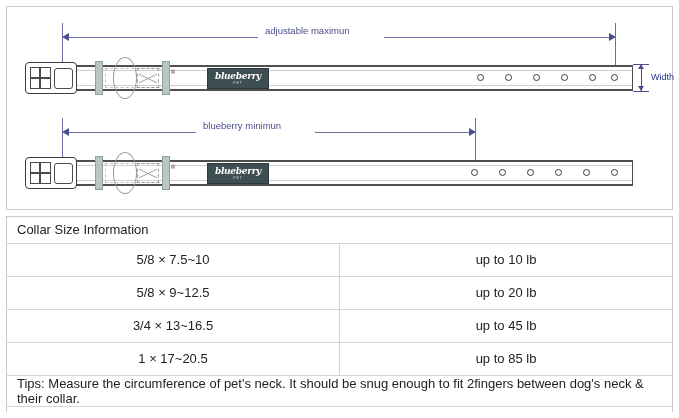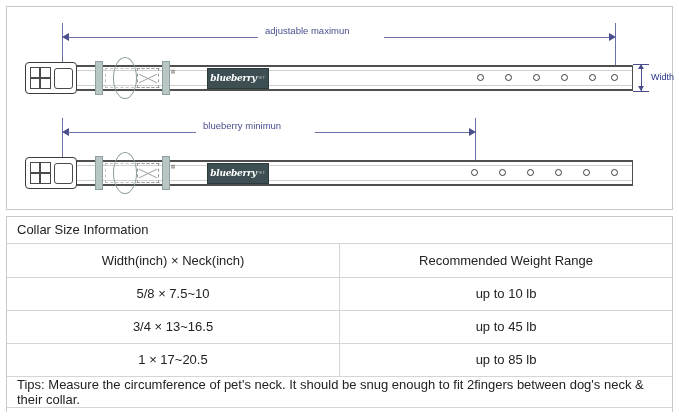--- a/index.html
+++ b/index.html
@@ -182,21 +182,21 @@
     font-family: "Liberation Sans", sans-serif;
   }
 
   
   .patch {
     position: absolute;
     background: #3d4f52;
     border: 1px solid #2b3a3c;
     box-sizing: border-box;
     display: flex;
-    flex-direction: row;
+    flex-direction: column;
     align-items: center;
     justify-content: center;
     line-height: 1;
   }
   .patch-name {
     font-family: "DejaVu Serif", serif;
     font-style: italic;
     font-weight: bold;
     font-size: 9px;
     color: #ffffff;
@@ -406,26 +406,26 @@
 
   </div>
 
   <div class="table-wrap">
     <table class="size-table">
       <tbody>
         <tr>
           <td class="title-cell" colspan="2">Collar Size Information</td>
         </tr>
         <tr>
-          <td class="col-a head">Width(inch)  ×  Neck(inch)</td>
-          <td class="col-b head">Recommended Weight Range</td>
-        </tr>
-        <tr>
           <td class="col-a">5/8 × 7.5~10</td>
           <td class="col-b">up to 10 lb</td>
+        </tr>
+        <tr>
+          <td class="col-a">5/8 × 9~12.5</td>
+          <td class="col-b">up to 20 lb</td>
         </tr>
         <tr>
           <td class="col-a">3/4 × 13~16.5</td>
           <td class="col-b">up to 45 lb</td>
         </tr>
         <tr>
           <td class="col-a">1 × 17~20.5</td>
           <td class="col-b">up to 85 lb</td>
         </tr>
         <tr>

